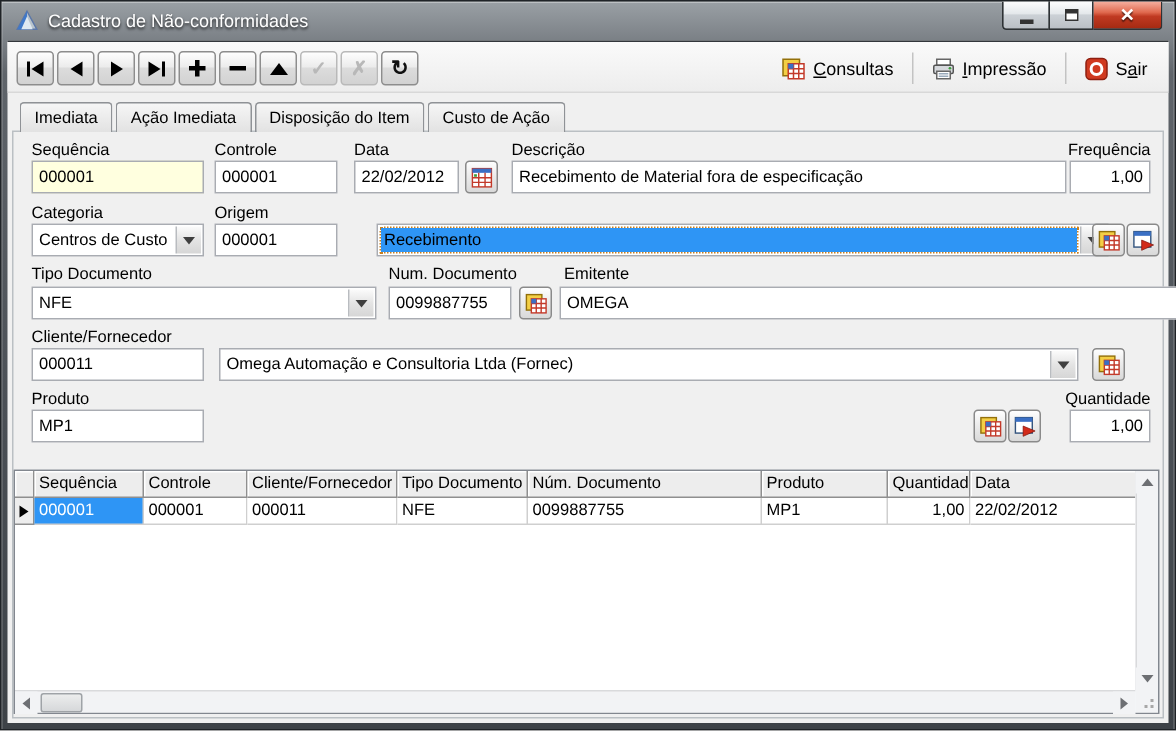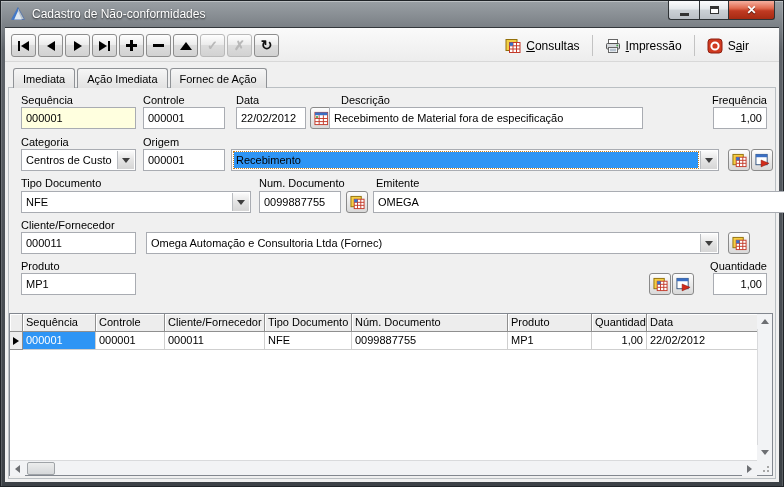--- a/index.html
+++ b/index.html
@@ -35,40 +35,40 @@
   .tri-r{width:0;height:0;border:5px solid transparent;border-right:0;border-left:8px solid #000;}
   .tri-u{width:0;height:0;border:6px solid transparent;border-top:0;border-bottom:8px solid #000;}
   .vbar{width:2px;height:10px;background:#000;}
   .gap1{margin-right:1px;} .gapl1{margin-left:1px;}
   .g-plus{position:relative;width:11px;height:11px;}
   .g-plus::before{content:"";position:absolute;left:0;top:4px;width:11px;height:3px;background:#000;}
   .g-plus::after{content:"";position:absolute;left:4px;top:0;width:3px;height:11px;background:#000;}
   .g-minus{width:11px;height:3px;background:#000;}
   .g-gray{color:#b8b8b8;font-size:13px;font-weight:bold;line-height:1;}
   .g-refresh{color:#111;font-size:14px;font-weight:bold;line-height:1;margin-top:-2px;}
-  .tb-right{position:absolute;right:20px;top:6px;height:23px;display:flex;align-items:center;justify-content:space-between;}
+  .tb-right{position:absolute;right:4px;top:6px;height:23px;display:flex;align-items:center;justify-content:space-between;}
   .tbbtn{height:23px;display:flex;align-items:center;gap:5px;padding:0 9px;font-size:12px;background:transparent;border:1px solid transparent;border-radius:3px;white-space:nowrap;}
   .tbsep{width:1px;height:21px;background:#c3c3c3;margin:0 2px;}
   .hot{text-decoration:underline;}
   
   .tabstrip{position:absolute;left:8px;top:37px;height:23px;display:flex;align-items:flex-end;gap:2px;z-index:3;}
   .tab{height:20px;padding:0 9px;display:flex;align-items:center;border:1px solid #8f9296;border-bottom:none;border-radius:3px 3px 0 0;
     background:linear-gradient(#f6f6f6,#e2e2e2);white-space:nowrap;}
   .tab.active{height:23px;background:#f0f0f0;margin-bottom:-1px;z-index:4;}
   .tabpage{position:absolute;left:3px;right:3px;top:59px;bottom:3px;border:1px solid #babfc3;background:#f0f0f0;}
   
   .lbl{position:absolute;white-space:nowrap;z-index:2;}
   .fld{position:absolute;height:22px;border:1px solid #a9acb2;background:#fff;line-height:20px;padding:0 4px;overflow:hidden;white-space:nowrap;z-index:2;}
   .fld.yellow{background:#ffffdf;}
   .fld.num{text-align:right;}
   .combo{position:absolute;height:22px;border:1px solid #a9acb2;background:#fff;line-height:20px;padding:0 20px 0 4px;overflow:hidden;white-space:nowrap;z-index:2;}
   .combo .arrowbox{position:absolute;right:1px;top:1px;bottom:1px;width:17px;border-left:1px solid #b9bcc0;
     background:linear-gradient(#fbfbfb,#e4e4e4 50%,#d6d6d6);display:flex;align-items:center;justify-content:center;}
   .arr-down{width:0;height:0;border:4px solid transparent;border-bottom:0;border-top:5px solid #3f3f3f;}
-  .combo.focused{padding:0;}
+  .combo.focused{padding:0;margin-left:20px;}
   .combo .sel-inner{position:absolute;left:2px;top:2px;bottom:2px;right:20px;background:#2e95f5;color:#000;
     line-height:16px;padding:0 2px;outline:1px dotted #c87f1e;overflow:hidden;white-space:nowrap;}
   .iconbtn{position:absolute;width:22px;height:22px;border:1px solid #8a8a8a;border-radius:3px;z-index:2;
     background:linear-gradient(180deg,#fefefe,#ececec 45%,#d9d9d9);display:flex;align-items:center;justify-content:center;}
   
   .grid{position:absolute;left:4px;top:285px;width:764px;height:163px;border:1px solid #82878f;background:#fff;z-index:2;}
   .grid-scrollable{position:absolute;left:0;top:0;right:15px;bottom:15px;overflow:hidden;}
   .grow{display:flex;}
   .gcell{height:18px;border-right:1px solid #cfcfcf;border-bottom:1px solid #cfcfcf;line-height:17px;padding:0 3px;overflow:hidden;white-space:nowrap;background:#fff;}
   .ghead .gcell{background:#ededed;border-right:1px solid #8f8f8f;border-bottom:1px solid #8f8f8f;box-shadow:inset 0 1px 0 #fff, inset 1px 0 0 #fff;}
@@ -182,40 +182,41 @@
             <circle cx="8" cy="8" r="3.6" fill="none" stroke="#fff" stroke-width="2"></circle>
           </svg>
           <span><span>S</span><span class="hot">a</span><span>ir</span></span>
         </div>
       </div>
     </div>
 
     <div class="tabstrip">
       <div class="tab">Imediata</div>
       <div class="tab">Ação Imediata</div>
-      <div class="tab">Fornec de Ação</div>
+      <div class="tab">Disposição do Item</div>
+      <div class="tab">Custo de Ação</div>
     </div>
     <div class="tabpage"></div>
 
     <div class="lbl" style="left:16px;top:66px">Sequência</div>
     <div class="fld yellow" style="left:16px;top:79px;width:115px">000001</div>
     <div class="lbl" style="left:138px;top:66px">Controle</div>
     <div class="fld" style="left:138px;top:79px;width:82px">000001</div>
     <div class="lbl" style="left:231px;top:66px">Data</div>
     <div class="fld" style="left:231px;top:79px;width:70px">22/02/2012</div>
     <div class="iconbtn" style="left:305px;top:79px">
       <svg width="15" height="15" viewBox="0 0 16 16">
         <rect x="1" y="1.5" width="13.5" height="13" fill="#fff" stroke="#c33a2a"></rect>
         <rect x="1" y="1.5" width="13.5" height="3" fill="#3a6fc4"></rect>
         <path d="M1 8h13.5 M1 11.3h13.5 M5.5 4.5v10 M10 4.5v10" stroke="#c33a2a" fill="none"></path>
         <rect x="2.2" y="5.5" width="2" height="1.8" fill="#3c9a3c"></rect>
       </svg>
     </div>
     <div class="lbl" style="left:336px;top:66px">Descrição</div>
-    <div class="fld" style="left:324px;top:79px;width:314px">Recebimento de Material fora de especificação</div>
+    <div class="fld" style="left:336px;top:79px;width:370px">Recebimento de Material fora de especificação</div>
     <div class="lbl" style="right:12px;top:66px">Frequência</div>
     <div class="fld num" style="left:708px;top:79px;width:54px">1,00</div>
 
     <div class="lbl" style="left:16px;top:108px">Categoria</div>
     <div class="combo" style="left:16px;top:121px;width:115px">
       <span>Centros de Custo</span>
       <div class="arrowbox">
           <div class="arr-down"></div>
         </div>
     </div>

